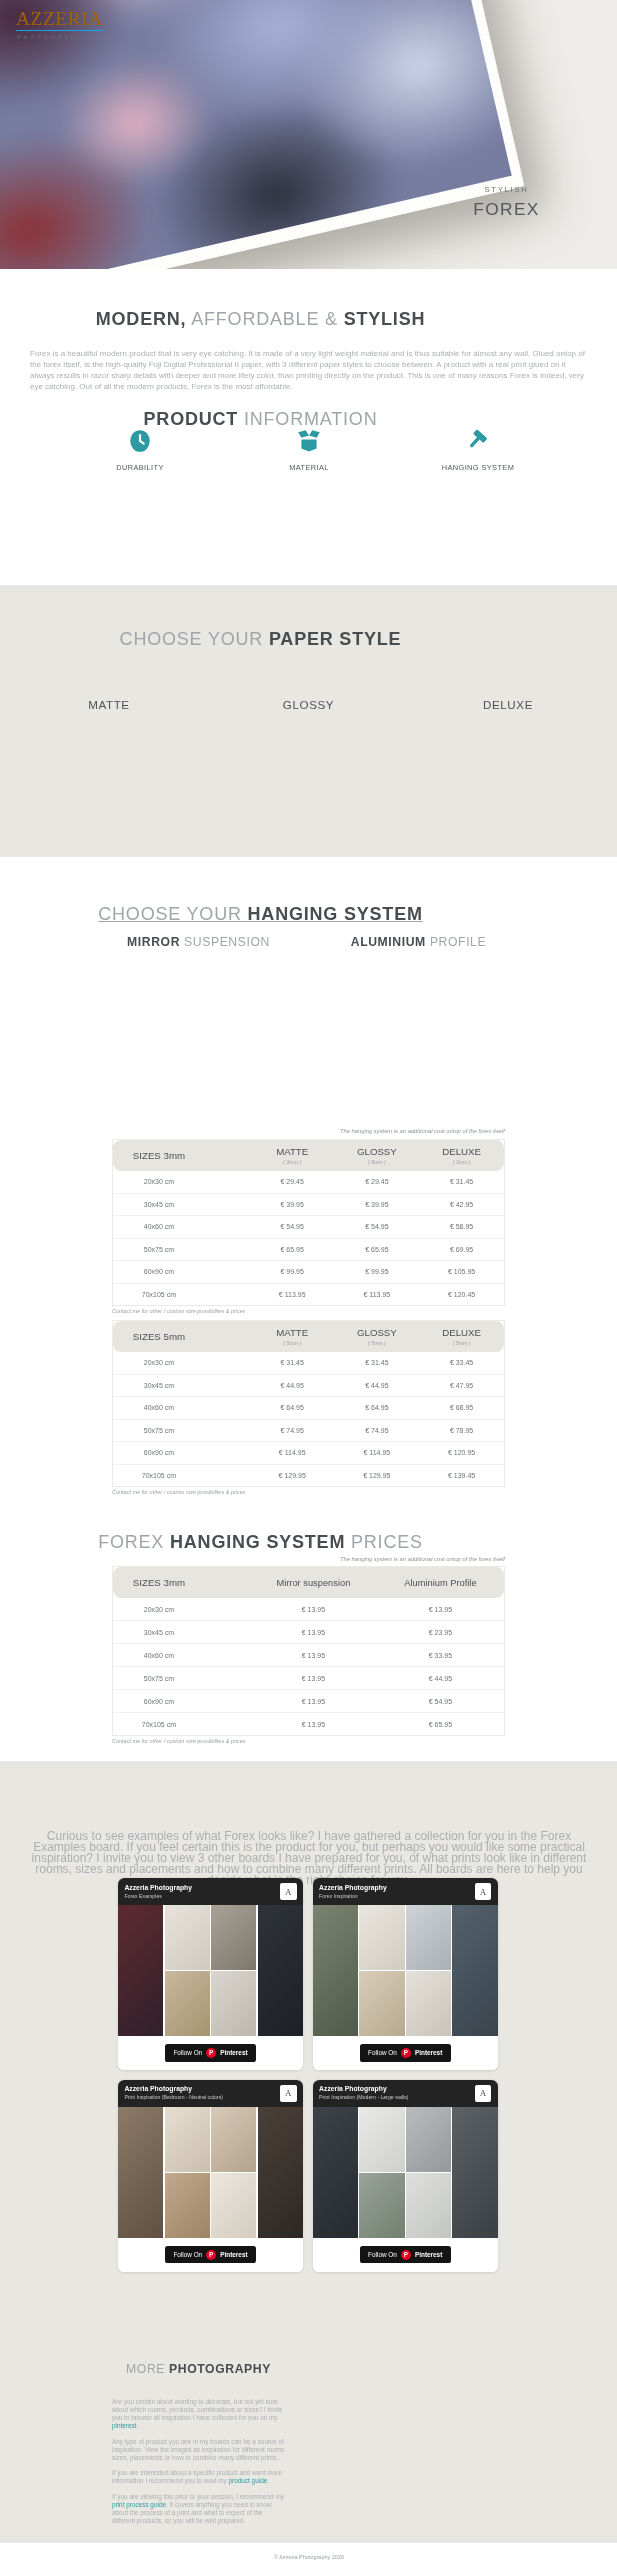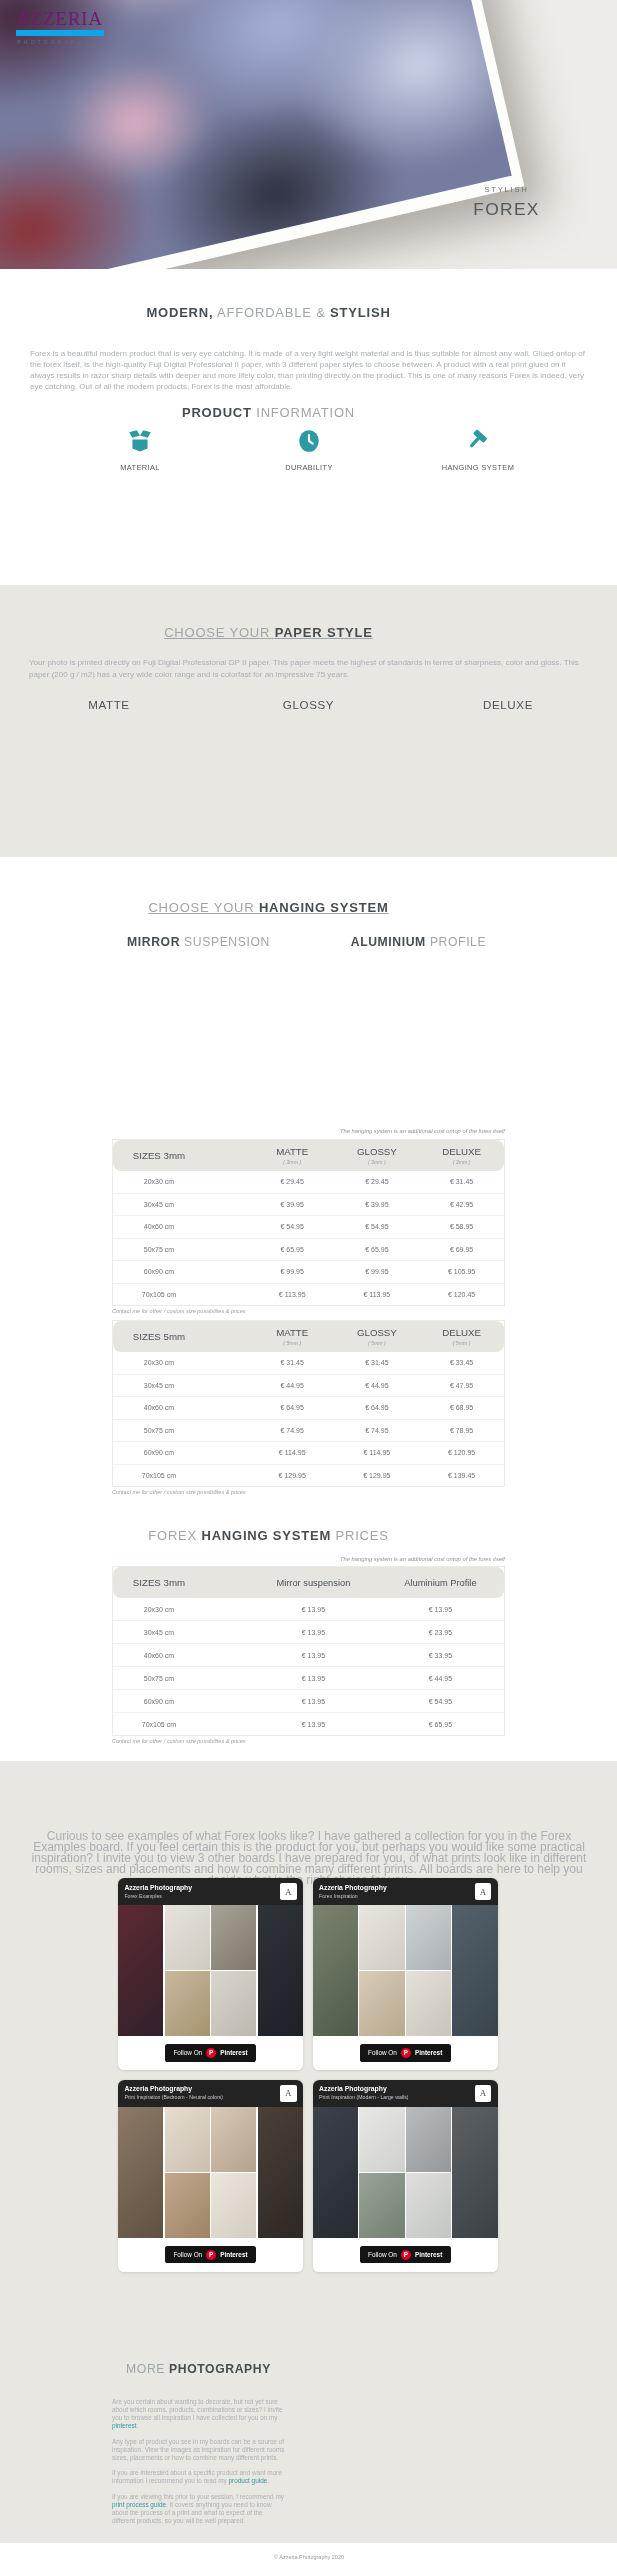--- a/index.html
+++ b/index.html
@@ -1,21 +1,21 @@
 <!DOCTYPE html>
 <html style="font-size:10.3px"><head>
 <meta charset="utf-8">
 <style>
   html,body{margin:0;padding:0;}
   body{width:618px;height:2576px;position:relative;background:#ffffff;
        font-family:"Liberation Sans",sans-serif;overflow:hidden;}
   #page{position:absolute;inset:0;width:618px;height:2576px;}
 
   
-  .h2{position:absolute;left:8px;width:521px;text-align:center;font-size:13px;
+  .h2{position:absolute;left:0;width:521px;text-align:center;font-size:18px;
       letter-spacing:0.8px;color:#9fa5a8;font-weight:400;}
   .h2 .dk{color:#474d51;font-weight:700;}
   .h2 .lt{color:#9fa5a8;font-weight:400;}
   .body-copy{color:#abafb2;}
 
   
   .hero{position:absolute;top:0;left:0;width:618px;height:269px;background:#edece8;overflow:hidden;}
   .hero-photo{position:absolute;left:-45px;top:-116px;width:535px;height:367px;
       transform:rotate(-13deg);background:#fdfdfc;border-radius:1.9px;
       box-shadow:18px 27px 45px rgba(100,93,82,.45);}
@@ -25,21 +25,21 @@
         radial-gradient(167px 129px at 18% 28%,#46243a 0%,rgba(70,36,58,0) 70%),
         radial-gradient(193px 142px at 12% 80%,#8c2f33 0%,rgba(140,47,51,0) 65%),
         radial-gradient(167px 129px at 42% 18%,#dcc9d8 0%,rgba(220,201,216,0) 60%),
         radial-gradient(219px 155px at 62% 45%,#a8b2d8 0%,rgba(168,178,216,0) 60%),
         radial-gradient(193px 155px at 84% 62%,#cdd6ea 0%,rgba(205,214,234,0) 65%),
         radial-gradient(142px 116px at 34% 60%,#e3b3c4 0%,rgba(227,179,196,0) 55%),
         radial-gradient(193px 142px at 55% 85%,#2b2e3a 0%,rgba(43,46,58,0) 65%),
         #767ca0;}
   .logo{position:absolute;left:16px;top:7.7px;z-index:5;cursor:pointer;}
   .logo-name{font-family:"Liberation Serif",serif;font-size:19.3px;line-height:22px;
-      letter-spacing:0.6px;color:#701a75;border-bottom:6px solid #0ea5e9;
+      letter-spacing:0.6px;color:#a16207;border-bottom:1px solid #0ea5e9;
       padding:0 1.3px 0.6px 0;display:inline-block;}
   .logo-sub{font-size:5.2px;letter-spacing:3px;color:#666c70;margin-top:2.6px;padding-left:1.3px;}
   .hero-caption{position:absolute;left:455px;top:185px;width:103px;text-align:center;z-index:5;}
   .hero-tagline{font-size:7.7px;letter-spacing:1.7px;color:#6c7275;}
   .hero-product{font-size:17.4px;letter-spacing:1.3px;color:#53585c;margin-top:4.5px;font-weight:400;}
 
   
   #intro-title{top:294px;}
   #intro-para{position:absolute;top:340px;left:30px;width:558px;font-size:8px;
       line-height:11px;text-align:left;}
@@ -47,21 +47,21 @@
   .pi-cols{position:absolute;top:428px;left:77px;width:464px;display:flex;
       justify-content:space-between;}
   .pi-col{width:126px;text-align:center;}
   .pi-col .icon{height:27px;}
   .pi-col h3{margin:7.7px 0 0 0;font-size:7.4px;letter-spacing:0.4px;color:#51575b;font-weight:400;}
   .col-paras{margin-top:9px;text-align:left;}
   .col-paras p{margin:0 0 7.7px 0;font-size:6.4px;line-height:8px;color:#adb1b4;}
 
   
   .paper-bg{position:absolute;top:585px;left:0;width:618px;height:272px;background:#e9e7e2;}
-  #ps-title{top:614px;text-decoration:underline;}
+  #ps-title{top:614px;}
   #ps-para{position:absolute;top:649px;left:29px;width:560px;font-size:8px;line-height:11.6px;}
   .ps-cols{position:absolute;top:698px;left:28px;width:561px;display:flex;
       justify-content:space-between;}
   .ps-col{width:162px;}
   .ps-col h3{margin:0;text-align:center;font-size:11.6px;letter-spacing:0.6px;color:#4c5256;font-weight:400;}
   .ps-col .col-paras{margin-top:16.7px;}
 
   
   #hs-title{top:889px;text-decoration:underline;}
   .hs-cols{position:absolute;top:935px;left:112px;width:393px;display:flex;
@@ -192,41 +192,41 @@
     </div>
   </section>
 
   <h2 class="h2" id="intro-title"><span class="dk">MODERN,</span><span class="lt"> AFFORDABLE &amp; </span><span class="dk">STYLISH</span></h2>
   <p class="body-copy" id="intro-para">Forex is a beautiful modern product that is very eye catching. It is made of a very light weight material and is thus suitable for almost any wall. Glued ontop of the forex itself, is the high-quality Fuji Digital Professional II paper, with 3 different paper styles to choose between. A product with a real print glued on it always results in razor sharp details with deeper and more lifely color, than printing directly on the product. This is one of many reasons Forex is indeed, very eye catching. Out of all the modern products, Forex is the most affordable.</p>
 
   <h2 class="h2" id="pi-title"><span class="dk">PRODUCT</span><span class="lt"> INFORMATION</span></h2>
   <div class="pi-cols">
     <div class="pi-col">
       <div class="icon">
+        <svg width="26" height="26" viewBox="0 0 24 24">
+            <ellipse cx="12" cy="12" rx="9" ry="10" fill="#2d9aa3"></ellipse>
+            <path d="M12 6.5V12l3.4 2.4" stroke="#fff" stroke-width="2" fill="none" stroke-linecap="round"></path>
+          </svg>
+      </div>
+      <h3>DURABILITY</h3>
+      <div class="col-paras">
+
+      <p></p>
+          <p></p>
+        </div>
+    </div>
+    <div class="pi-col">
+      <div class="icon">
         <svg width="26" height="26" viewBox="0 0 24 24" fill="#2d9aa3">
             <path d="M5 9L2 4l7-2 3 5z"></path>
             <path d="M19 9l3-5-7-2-3 5z"></path>
             <path d="M5 10.5h14V19l-7 2.8L5 19z"></path>
           </svg>
       </div>
       <h3>MATERIAL</h3>
-      <div class="col-paras">
-
-      <p></p>
-          <p></p>
-        </div>
-    </div>
-    <div class="pi-col">
-      <div class="icon">
-        <svg width="26" height="26" viewBox="0 0 24 24">
-            <ellipse cx="12" cy="12" rx="9" ry="10" fill="#2d9aa3"></ellipse>
-            <path d="M12 6.5V12l3.4 2.4" stroke="#fff" stroke-width="2" fill="none" stroke-linecap="round"></path>
-          </svg>
-      </div>
-      <h3>DURABILITY</h3>
       <div class="col-paras">
 
       <p></p>
           <p></p>
         </div>
     </div>
     <div class="pi-col">
       <div class="icon">
         <svg width="26" height="26" viewBox="0 0 24 24" fill="#2d9aa3">
             <g transform="rotate(42 12 12)">
@@ -239,21 +239,20 @@
       <div class="col-paras">
 
       <p></p>
           <p></p>
         </div>
     </div>
   </div>
 
   <div class="paper-bg"></div>
   <h2 class="h2" id="ps-title"><span class="lt">CHOOSE YOUR </span><span class="dk">PAPER STYLE</span></h2>
-  <p class="body-copy" id="ps-para">Your photo is printed directly on Fuji Digital Professional DP II paper. This paper meets the highest of standards in terms of sharpness, color and gloss. This paper (200 g / m2) has a very wide color range and is colorfast for an impressive 75 years.</p>
   <div class="ps-cols">
     <div class="ps-col">
       <h3>MATTE</h3>
       <div class="col-paras">
 
       <p></p>
           <p></p>
           <p></p>
         </div>
     </div>

